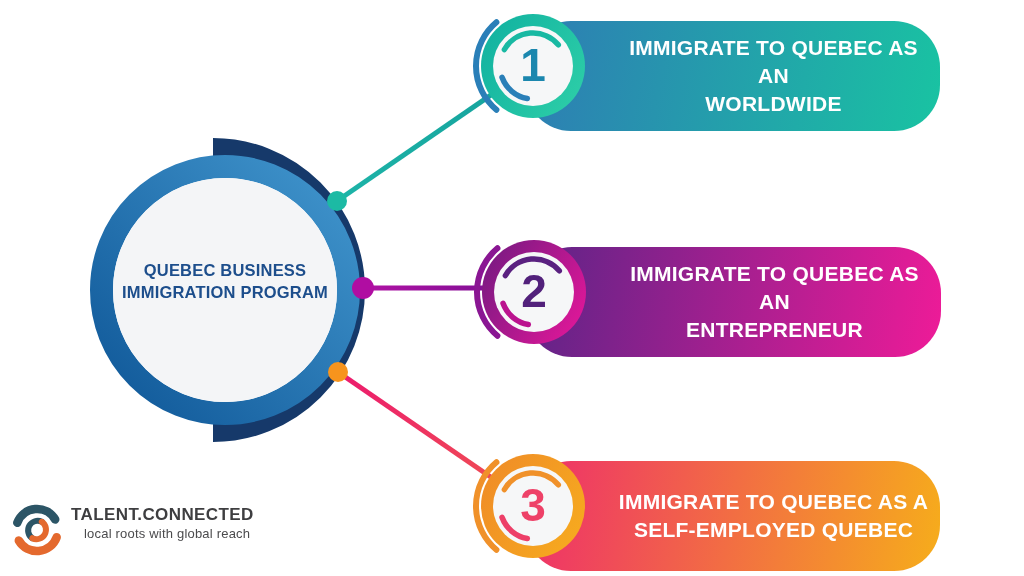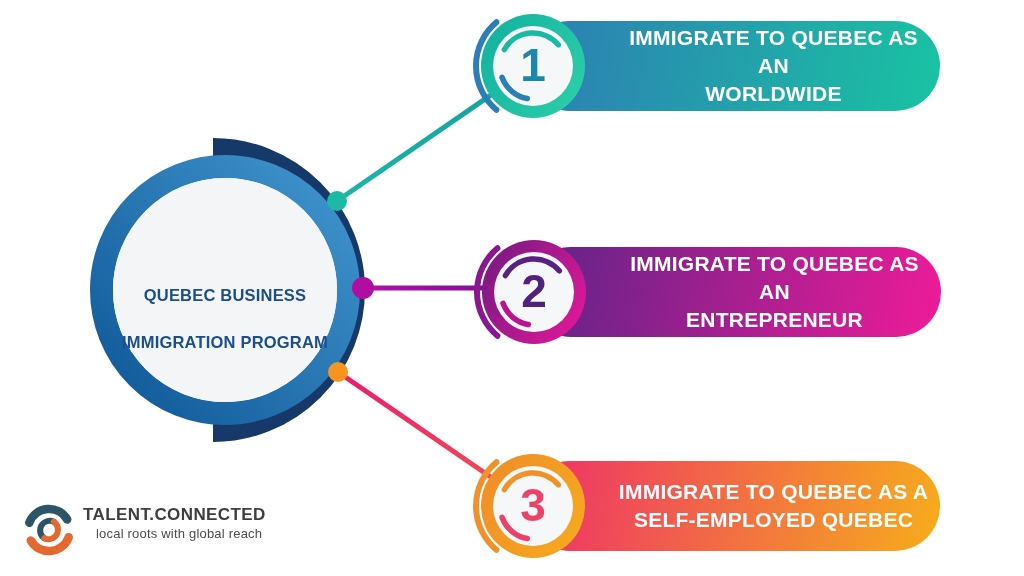--- a/index.html
+++ b/index.html
@@ -6,24 +6,24 @@
   .stage{
     position:relative;width:1024px;height:576px;overflow:hidden;background:#ffffff;
     font-family:"Liberation Sans", sans-serif;
   }
   .layer{position:absolute;left:0;top:0;width:1024px;height:576px;}
   
   .center-label{
     position:absolute;left:113px;top:260px;width:224px;text-align:center;
     font-weight:bold;font-size:16.5px;line-height:1.32;letter-spacing:.2px;
   }
-  .center-label span{display:block;margin-top:25px;}
+  .center-label span{display:block;}
   
   .pill{
-    position:absolute;width:415px;height:90px;border-radius:46px;
+    position:absolute;width:415px;height:110px;border-radius:46px;
     background:linear-gradient(100deg,var(--g1),var(--g2));
     display:flex;align-items:center;justify-content:center;
   }
   .pill-text{
     margin-left:82px;width:316px;text-align:center;color:#ffffff;
     font-weight:bold;font-size:21px;line-height:1.33;letter-spacing:.25px;
   }
   .pill-text span{display:block;}
   
   .badge-wrap{position:absolute;width:132px;height:132px;}
@@ -31,21 +31,21 @@
   .badge-circle{
     position:absolute;left:14px;top:14px;width:104px;height:104px;border-radius:50%;
     background:linear-gradient(120deg,var(--b1),var(--b2));
   }
   .badge-inner{
     position:absolute;left:12px;top:12px;width:80px;height:80px;border-radius:50%;
     background:#f6f7f8;display:flex;align-items:center;justify-content:center;
   }
   .badge-num{font-size:46px;font-weight:bold;line-height:1;transform:translateY(-1px);}
   
-  .logo{position:absolute;left:22px;top:503px;display:flex;align-items:flex-start;gap:7px;}
+  .logo{position:absolute;left:10px;top:503px;display:flex;align-items:flex-start;gap:7px;}
   .logo-mark{width:54px;height:54px;}
   .logo-text{padding-top:3px;}
   .logo-line{display:block;font-weight:bold;font-size:17px;line-height:1.06;letter-spacing:.4px;}
   .logo-tagline{display:block;font-size:13px;line-height:1.2;margin-top:2px;letter-spacing:.2px;padding-left:13px;}
 </style>
 </head>
 <body>
 
 <div class="stage">
 

